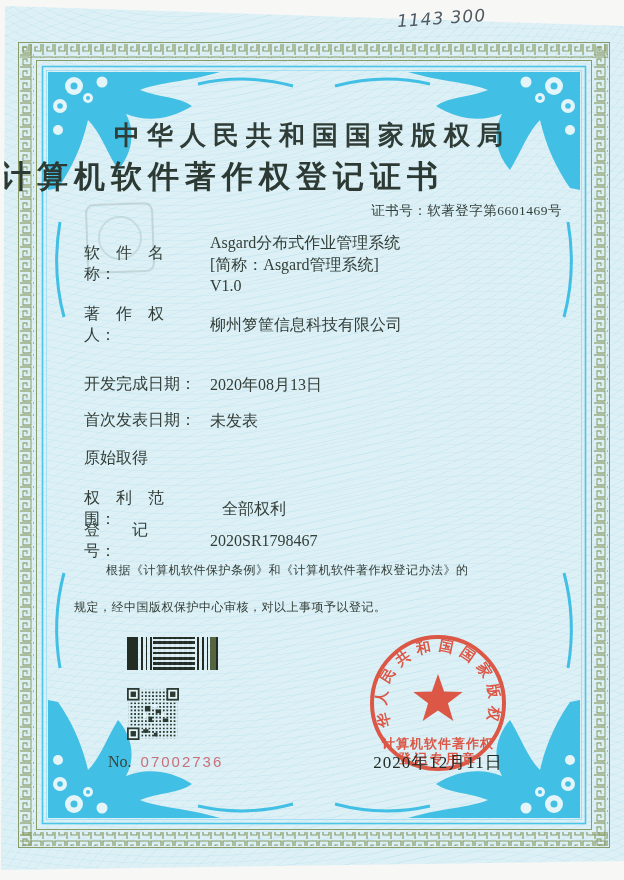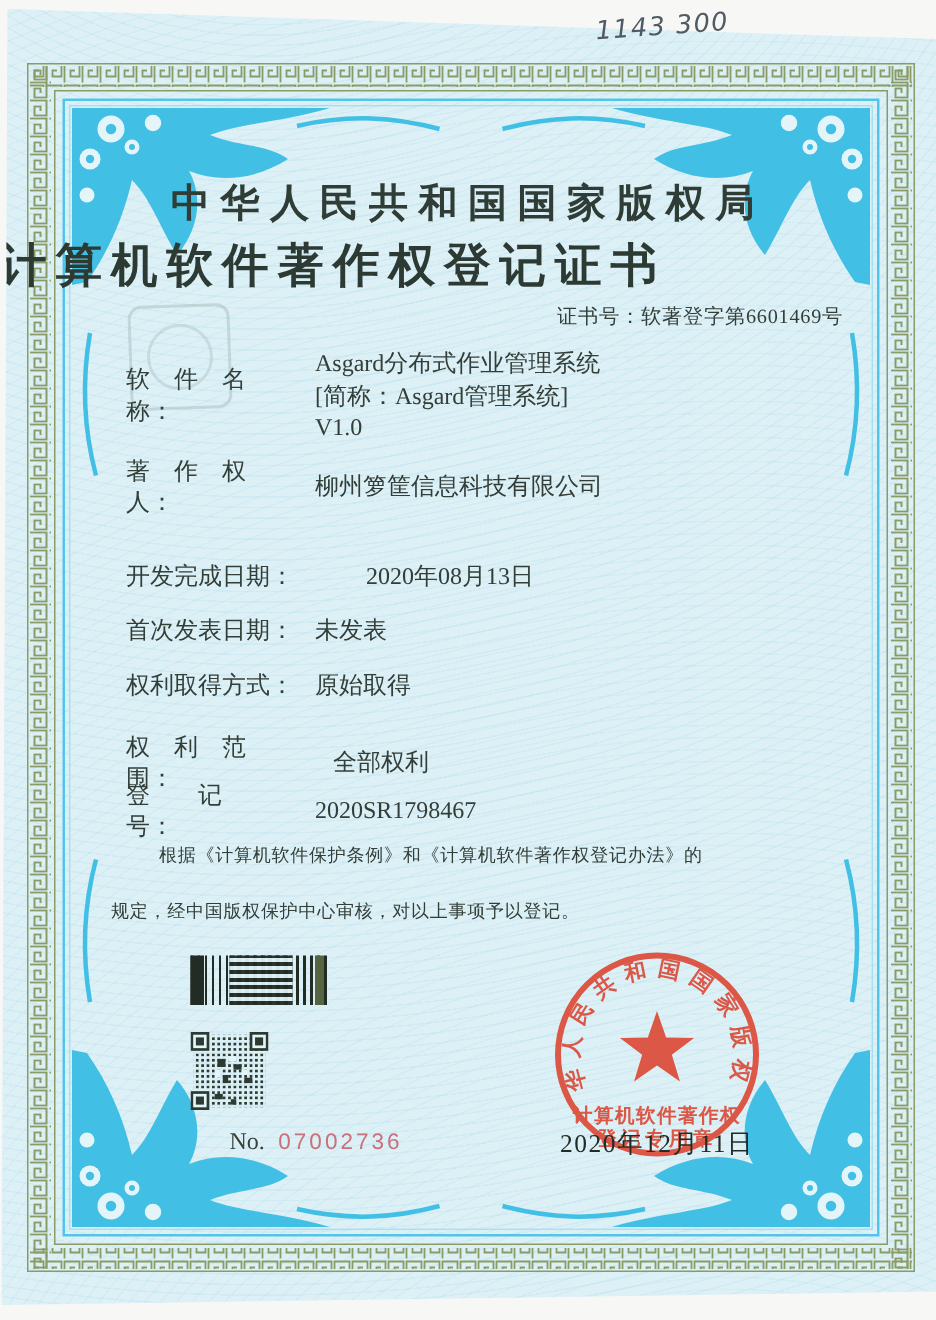--- a/index.html
+++ b/index.html
@@ -25,40 +25,40 @@
   
   .authority{position:absolute;left:0;top:118px;width:100%;text-align:center;font-size:26px;font-weight:700;
     letter-spacing:7px;color:#2f3d36;}
   .title{position:absolute;left:0;top:156px;width:100%;font-size:31px;font-weight:700;
     letter-spacing:6px;color:#2c3a33;}
   .certline{position:absolute;right:62px;top:202px;display:flex;font-size:13.5px;color:#333e38;letter-spacing:.5px;}
   
   .row{position:absolute;left:84px;display:flex;align-items:center;font-size:16px;color:#333e38;}
   .row .lbl{width:126px;flex:none;}
   .row .val{line-height:21.5px;}
-  .r-name{top:232px;} .r-owner{top:304px;} .r-dev{top:374px;gap:34px;} .r-pub{top:410px;}
+  .r-name{top:232px;} .r-owner{top:304px;} .r-dev{top:374px;} .r-pub{top:410px;}
   .r-acq{top:447px;} .r-scope{top:488px;gap:12px;} .r-reg{top:520px;}
   
   .statement{position:absolute;left:74px;top:552px;width:494px;font-size:12px;line-height:37px;
     color:#333e38;letter-spacing:.5px;}
   .statement .l1{padding-left:32px;}
   
   .barcode{position:absolute;left:127px;top:637px;width:92px;height:33px;
     background-image:
       linear-gradient(90deg,#222b24 0 9px, transparent 9px),
       linear-gradient(90deg, transparent 0 83px, #55653f 83px 89px, transparent 89px),
       repeating-linear-gradient(90deg,#222b24 0 1.6px, transparent 1.6px 4.7px);}
   .bc-mid{position:absolute;left:26px;top:0;width:42px;height:33px;
     background-image:
       repeating-linear-gradient(0deg, rgba(34,43,36,.95) 0 2.6px, rgba(220,240,246,.95) 2.6px 5.2px),
       repeating-linear-gradient(90deg, rgba(34,43,36,.92) 0 2.6px, rgba(220,240,246,.85) 2.6px 5.2px);}
   
   .qr{position:absolute;left:127px;top:688px;width:52px;height:52px;}
   
-  .serial{position:absolute;left:108px;top:753px;display:flex;gap:9px;align-items:baseline;margin-left:45px;}
+  .serial{position:absolute;left:108px;top:753px;display:flex;gap:9px;align-items:baseline;}
   .serial .no{font-size:16px;color:#39423c;}
   .serial .num{font-family:Liberation Sans, sans-serif;font-size:15px;
     letter-spacing:2px;color:#c9707a;}
   
   .seal{position:absolute;left:363px;top:628px;width:150px;height:150px;opacity:.9;}
   .issue-date{position:absolute;left:368px;top:751px;width:140px;text-align:center;font-size:17px;
     color:#222c27;letter-spacing:1px;}
 </style>
 </head>
 <body>
@@ -126,21 +126,20 @@
     </div>
     <div class="row r-dev">
       <span class="lbl">开发完成日期：</span>
       <span class="val">2020年08月13日</span>
     </div>
     <div class="row r-pub">
       <span class="lbl">首次发表日期：</span>
       <span class="val">未发表</span>
     </div>
     <div class="row r-acq">
-      <span class="lbl">权利取得方式：</span>
       <span class="val">原始取得</span>
     </div>
     <div class="row r-scope">
       <span class="lbl">权　利　范　围：</span>
       <span class="val">全部权利</span>
     </div>
     <div class="row r-reg">
       <span class="lbl">登　　记　　号：</span>
       <span class="val">2020SR1798467</span>
     </div>

